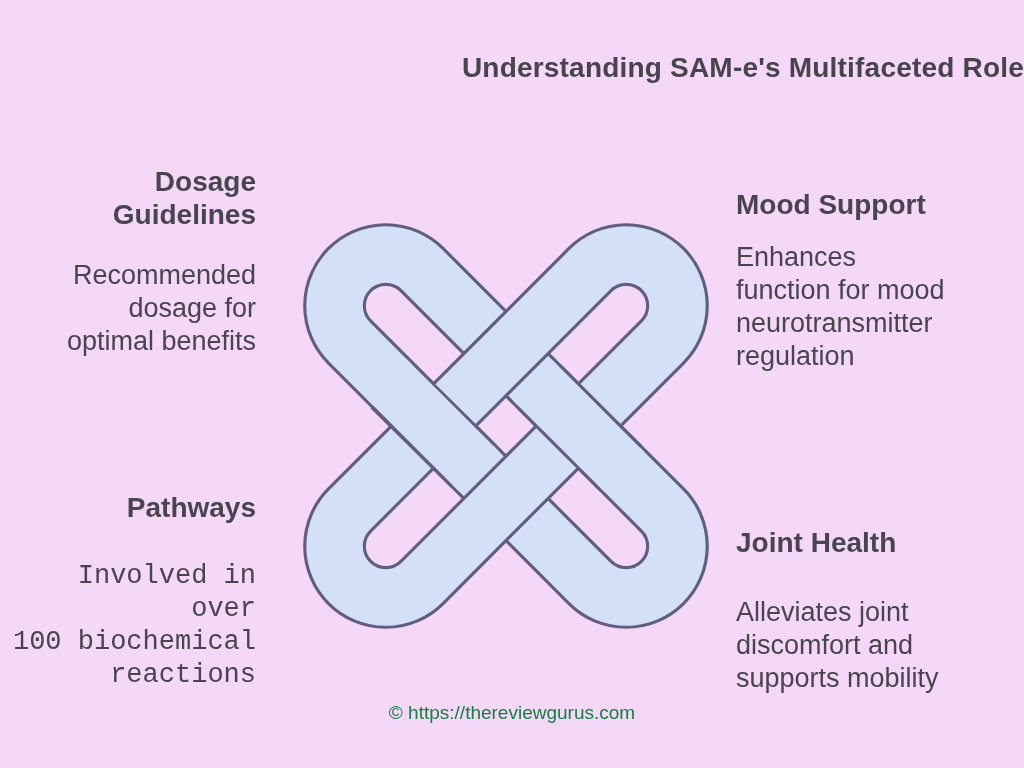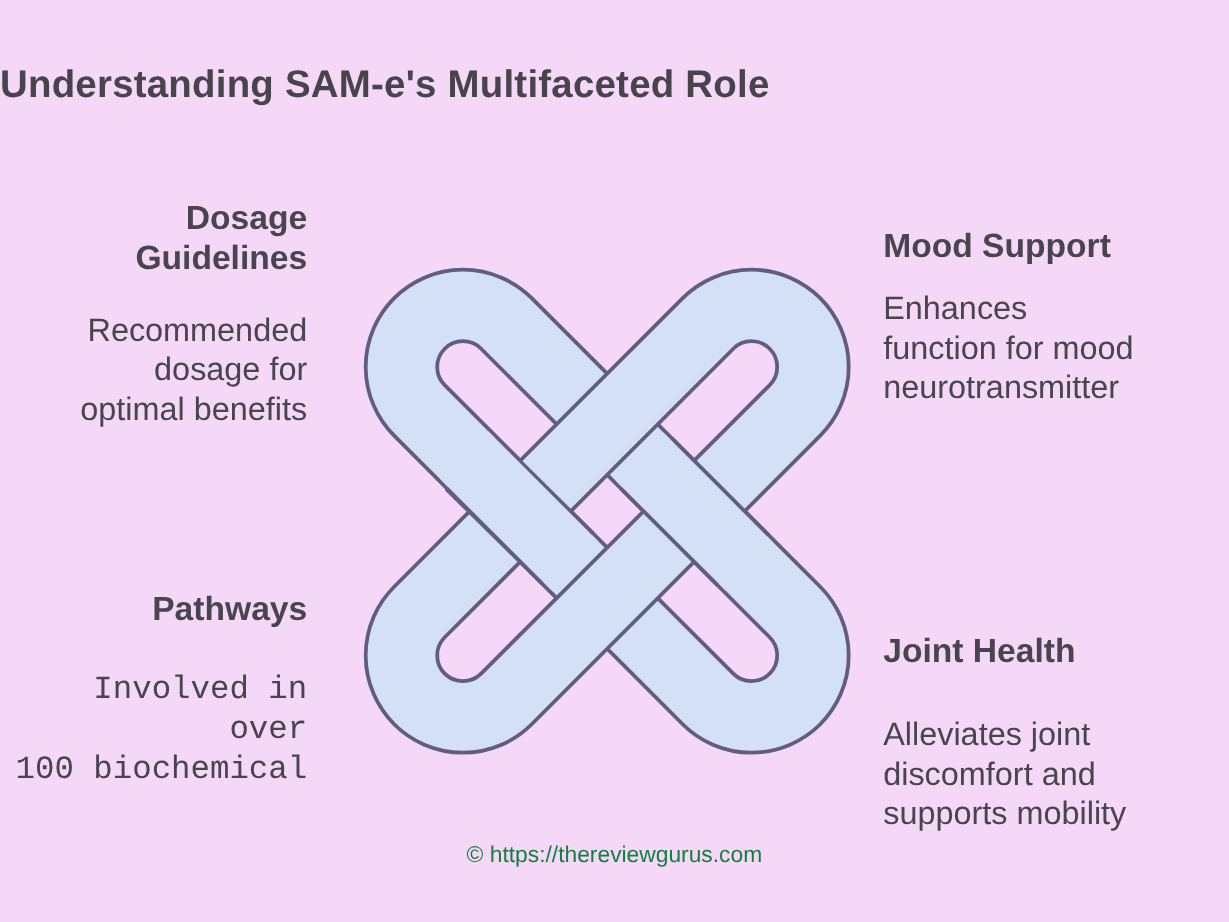--- a/index.html
+++ b/index.html
@@ -19,22 +19,22 @@
     position: absolute;
     inset: 0;
     width: 1024px;
     height: 768px;
   }
   .title {
     position: absolute;
     top: 52px;
     left: 0;
     width: 100%;
-    text-align: left;
-    font-size: 32px;
+    text-align: right;
+    font-size: 28px;
     font-weight: bold;
     letter-spacing: 0.2px;
     color: #47444c;
   }
   .section {
     position: absolute;
     font-size: 27px;
     line-height: 33px;
   }
   .section .heading {
@@ -87,30 +87,32 @@
   </div>
 
   <div class="section pos-tr">
     <div class="heading">
       <div>Mood Support</div>
     </div>
     <div class="body">
       <div>Enhances</div>
       <div>function for mood</div>
       <div>neurotransmitter</div>
+      <div>regulation</div>
     </div>
   </div>
 
   <div class="section pos-bl">
     <div class="heading">
       <div>Pathways</div>
     </div>
     <div class="body">
       <div>Involved in over</div>
       <div>100 biochemical</div>
+      <div>reactions</div>
     </div>
   </div>
 
   <div class="section pos-br">
     <div class="heading">
       <div>Joint Health</div>
     </div>
     <div class="body">
       <div>Alleviates joint</div>
       <div>discomfort and</div>

